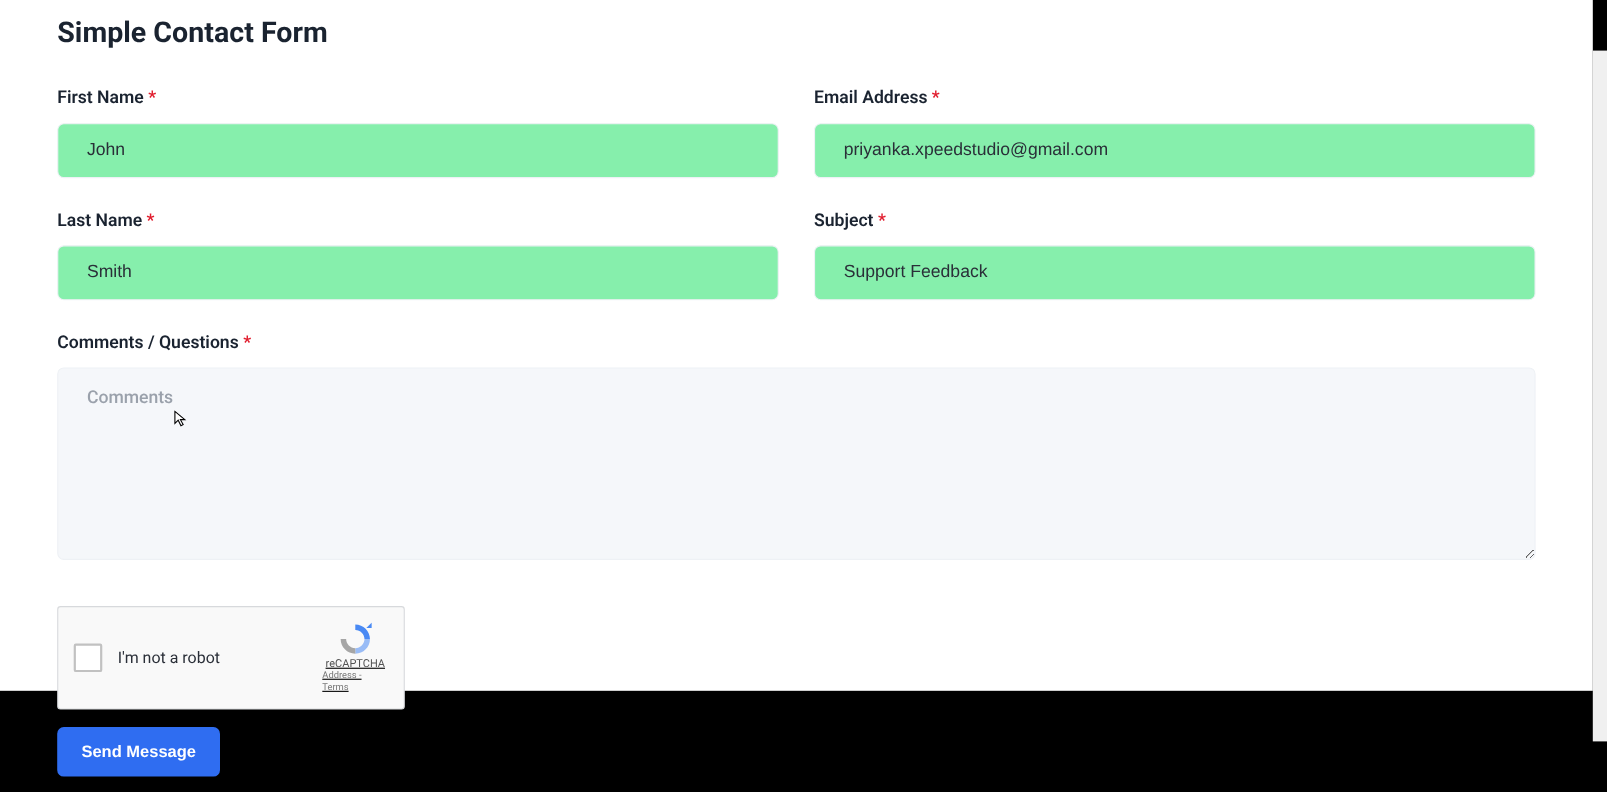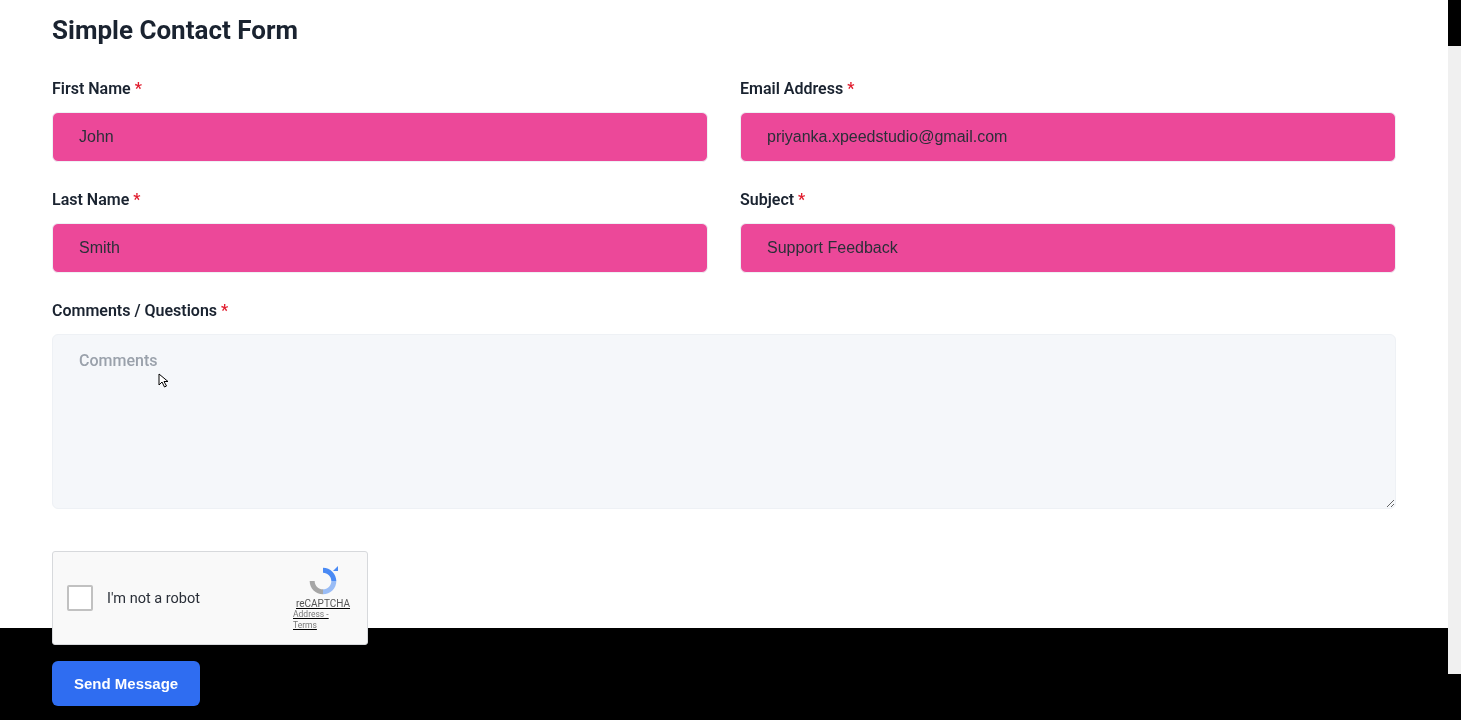--- a/index.html
+++ b/index.html
@@ -43,21 +43,21 @@
     .field-label {
       font-size: 16px;
       font-weight: 600;
       color: #1a2330;
       margin-bottom: 14px;
     }
     .required {
       color: #e11d2e;
     }
     .text-input {
-      background: #ec4899;
+      background: #86efac;
       border: 1px solid #eef1f5;
       border-radius: 6px;
       padding: 14px 26px;
       font-size: 16px;
       color: #2a2f38;
       outline: none;
       height: 50px;
     }
     .text-input::placeholder {
       color: #9aa1ab;

